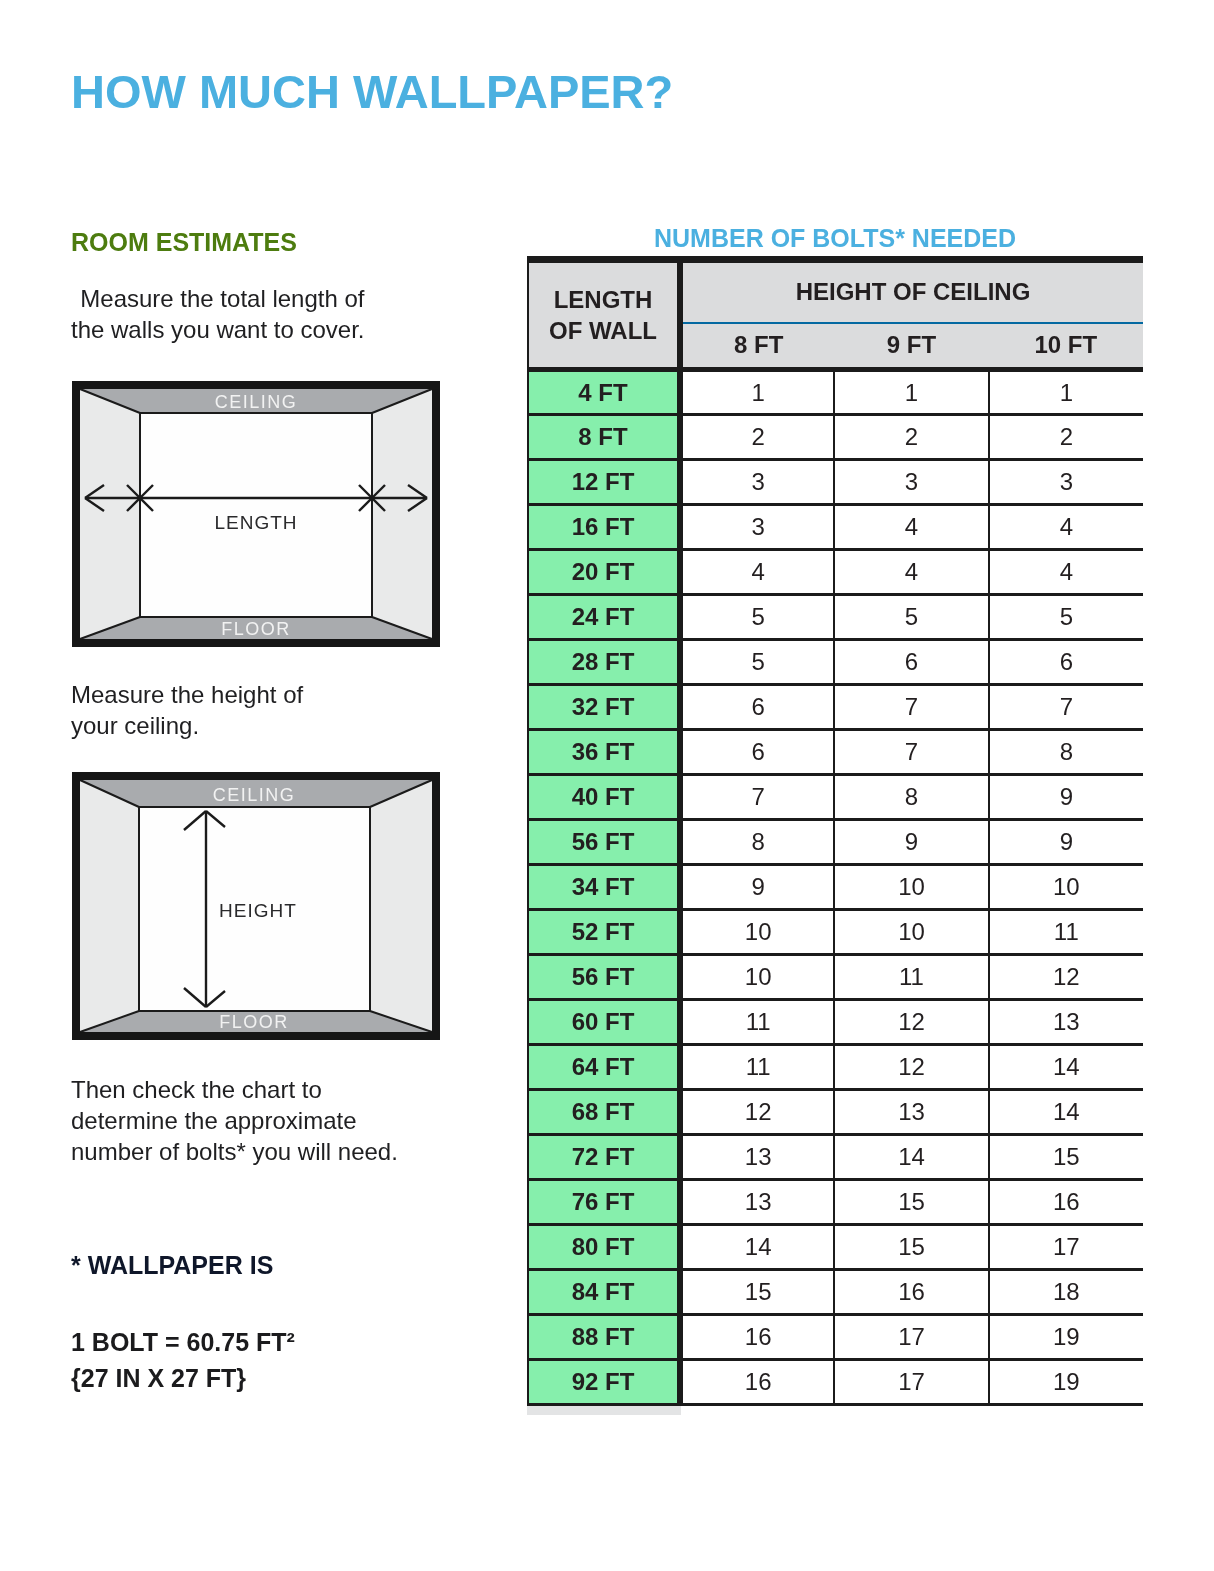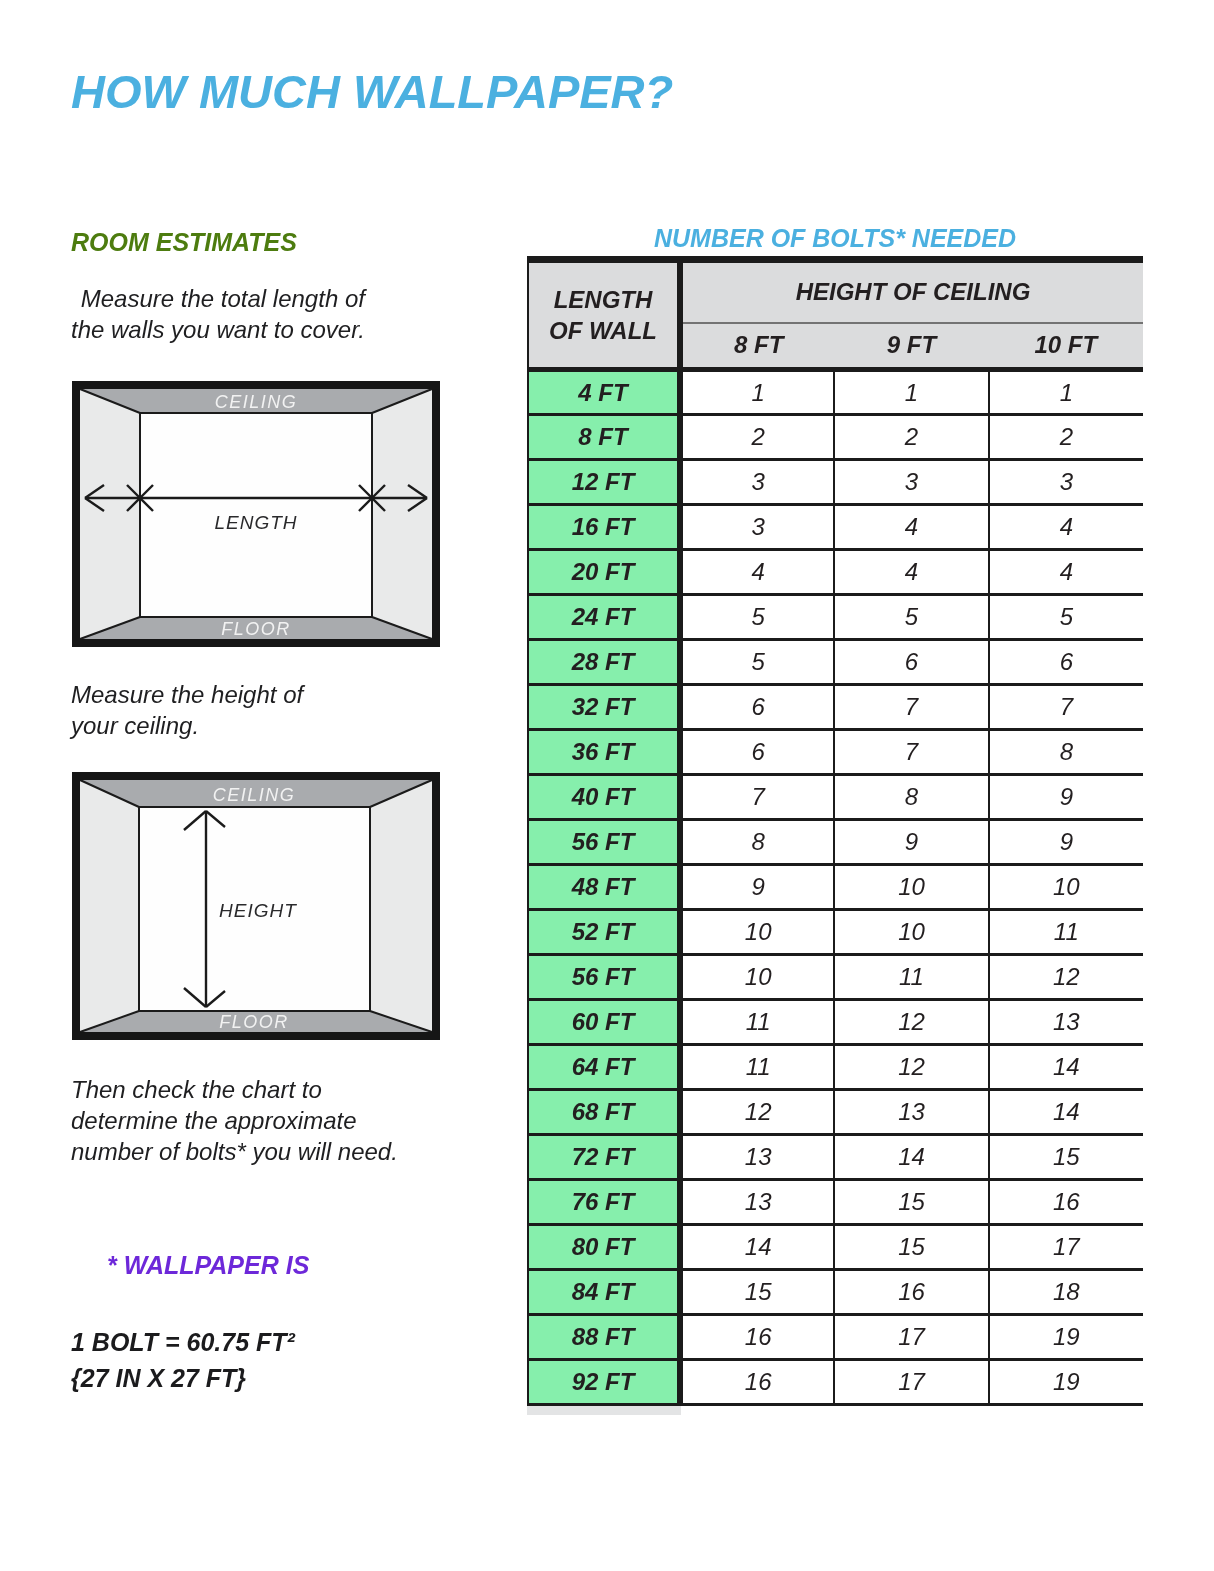--- a/index.html
+++ b/index.html
@@ -5,21 +5,20 @@
   * { margin: 0; padding: 0; box-sizing: border-box; }
   html, body { background: #ffffff; }
   .page {
     position: relative;
     width: 1204px;
     height: 1571px;
     background: #ffffff;
     font-family: "Liberation Sans", sans-serif;
     color: #231f20;
     overflow: hidden;
-    font-style: italic;
   }
   .page-title {
     position: absolute;
     left: 71px; top: 64px;
     font-size: 47px;
     font-weight: bold;
     color: #4bb0e0;
     letter-spacing: 0px;
   }
   .section-title {
@@ -45,22 +44,21 @@
   .d2 { top: 772px; }
   .diagram text {
     font-family: "Liberation Sans", sans-serif;
   }
   .footnote {
     position: absolute;
     left: 71px; top: 1249px;
     font-size: 25px;
     font-weight: bold;
     line-height: 33px;
-    color: #6d28d9;
-    margin-left: 36px;
+    color: #0f172a;
   }
   .footnote .indent { margin-left: 18px; }
   .bolt-def {
     position: absolute;
     left: 71px; top: 1324px;
     font-size: 25px;
     font-weight: bold;
     line-height: 36px;
     color: #1b1b1d;
   }
@@ -95,21 +93,21 @@
     font-size: 24px;
     color: #231f20;
   }
   th.col1 {
     width: 152px;
     border-right: 6px solid #1b1b1b;
     border-bottom: 5px solid #1b1b1b;
     white-space: pre-line;
     line-height: 31px;
   }
-  th.group { height: 63px; border-bottom: 2px solid #737373; }
+  th.group { height: 63px; border-bottom: 2px solid #0369a1; }
   tr.sub th { height: 47px; border-bottom: 5px solid #1b1b1b; }
   tbody td {
     height: 45px;
     border-bottom: 3px solid #1b1b1b;
     font-size: 24px;
     color: #231f20;
     background: #ffffff;
   }
   tbody td.label {
     background: #86efac;
@@ -281,21 +279,21 @@
             <td class="val">8</td>
             <td class="val">9</td>
           </tr>
           <tr>
             <td class="label">56 FT</td>
             <td class="val">8</td>
             <td class="val">9</td>
             <td class="val">9</td>
           </tr>
           <tr>
-            <td class="label">48 FT</td>
+            <td class="label">34 FT</td>
             <td class="val">9</td>
             <td class="val">10</td>
             <td class="val">10</td>
           </tr>
           <tr>
             <td class="label">52 FT</td>
             <td class="val">10</td>
             <td class="val">10</td>
             <td class="val">11</td>
           </tr>

